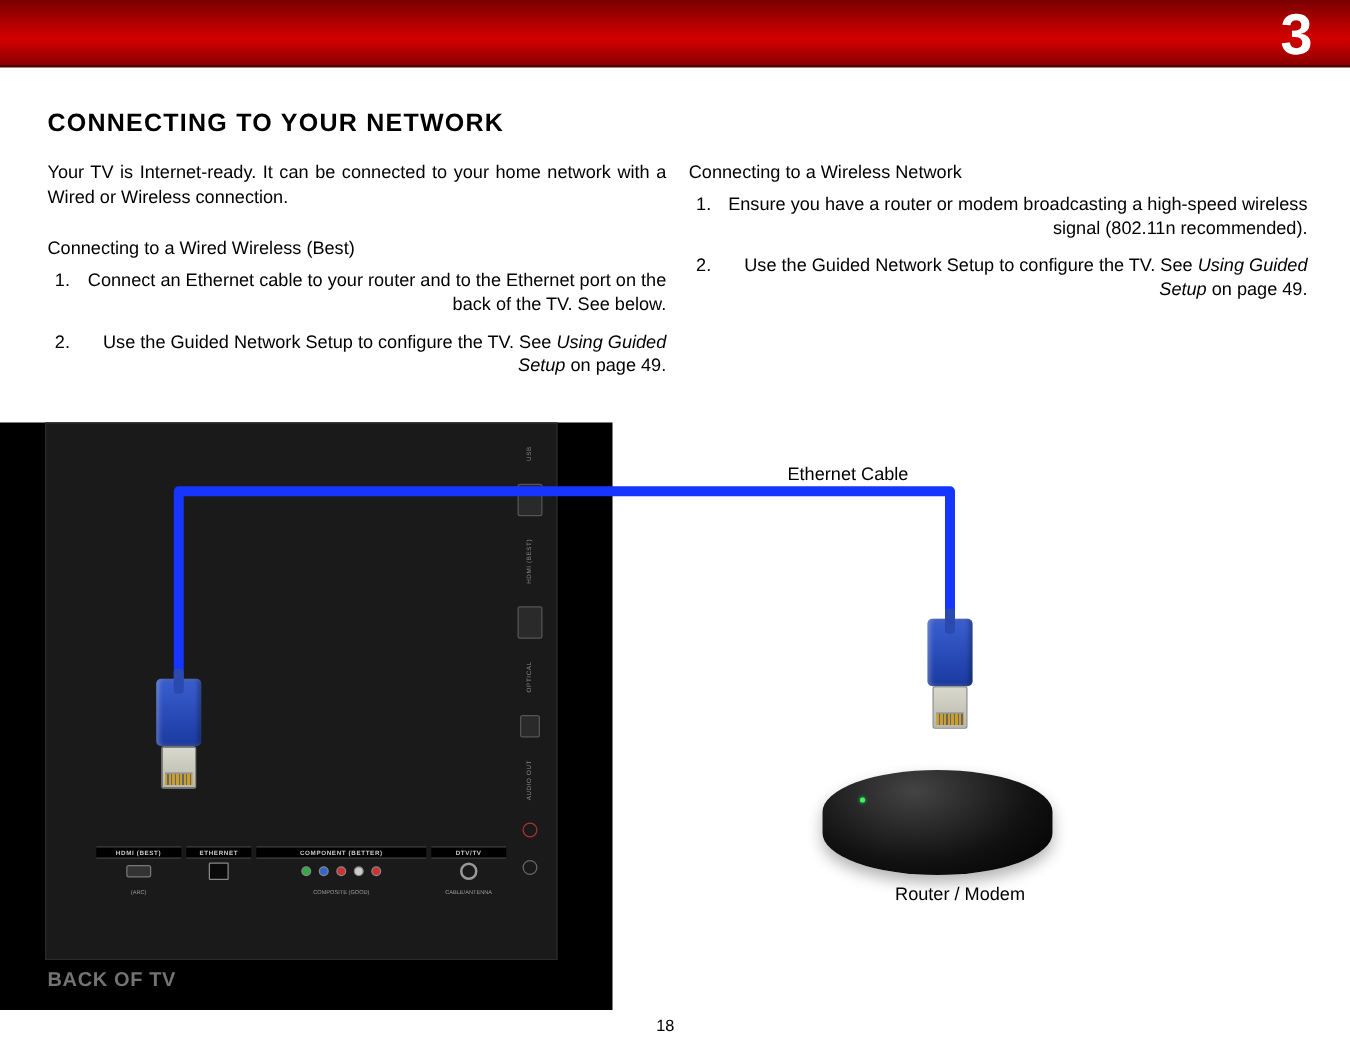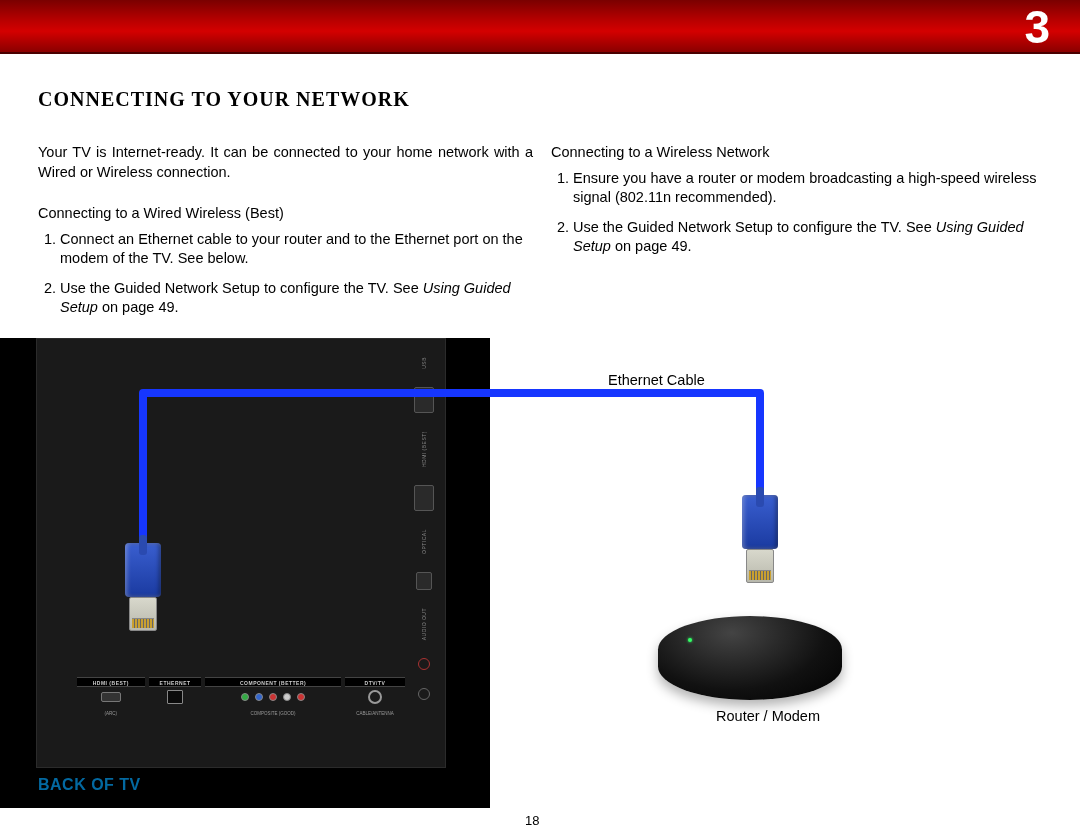--- a/index.html
+++ b/index.html
@@ -28,31 +28,30 @@
     font-weight: bold;
     line-height: 54px;
   }
   .content {
     padding: 34px 34px 0 38px;
   }
   .section-title {
     font-size: 20px;
     font-weight: bold;
     letter-spacing: 1px;
-    margin-bottom: 32px;
-    font-family: Liberation Serif, serif;
+    margin-bottom: 18px;
   }
   .columns {
     display: flex;
     gap: 18px;
   }
   .col { flex: 1; font-size: 14.5px; line-height: 1.35; }
   .intro { text-align: justify; margin-bottom: 22px; }
   .subhead { font-weight: normal; margin-bottom: 6px; font-size: 14.5px; }
-  ol { padding-left: 22px; }
+  ol { padding-left: 22px; text-align: right; }
   ol li { margin-bottom: 10px; }
   .italic { font-style: italic; }
   .diagram-area {
     position: absolute;
     left: 0;
     top: 338px;
     width: 1080px;
     height: 500px;
   }
   .tv-block {
@@ -156,21 +155,21 @@
     bottom: -9px;
     left: 0; right: 0;
     font-size: 4.5px;
     color: #999;
     text-align: center;
   }
   .back-of-tv {
     position: absolute;
     left: 38px;
     bottom: 14px;
-    color: #0369a1;
+    color: #737373;
     font-weight: bold;
     font-size: 16px;
     letter-spacing: 0.5px;
   }
   .blue-cable {
     position: absolute;
     left: 0; top: 0;
     pointer-events: none;
   }
   .eth-plug {
@@ -234,21 +233,21 @@
   .router-label {
     position: absolute;
     left: 680px;
     top: 370px;
     font-size: 14.5px;
     text-align: right;
     width: 140px;
   }
   .ethernet-cable-label {
     position: absolute;
-    left: 608px;
+    left: 630px;
     top: 34px;
     font-size: 14.5px;
   }
   .foot-page {
     position: absolute;
     left: 525px;
     bottom: 6px;
     font-size: 13px;
   }
 </style>
@@ -260,21 +259,21 @@
 </div>
 
 <div class="content">
   <div class="section-title">CONNECTING TO YOUR NETWORK</div>
 
   <div class="columns">
     <div class="col">
       <p class="intro">Your TV is Internet-ready. It can be connected to your home network with a Wired or Wireless connection.</p>
       <p class="subhead">Connecting to a Wired Wireless (Best)</p>
       <ol>
-        <li>Connect an Ethernet cable to your router and to the Ethernet port on the modem of the TV. See below.</li>
+        <li>Connect an Ethernet cable to your router and to the Ethernet port on the back of the TV. See below.</li>
         <li>
           <span>Use the Guided Network Setup to configure the TV. See </span><span class="italic">Using Guided Setup</span><span> on page 49.</span>
         </li>
       </ol>
     </div>
     <div class="col">
       <p class="subhead">Connecting to a Wireless Network</p>
       <ol>
         <li>Ensure you have a router or modem broadcasting a high-speed wireless signal (802.11n recommended).</li>
         <li>

